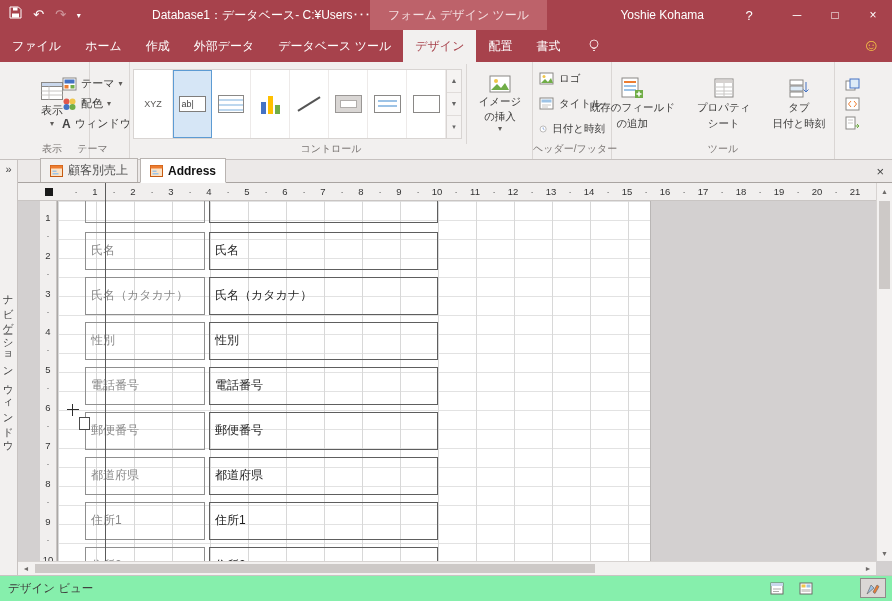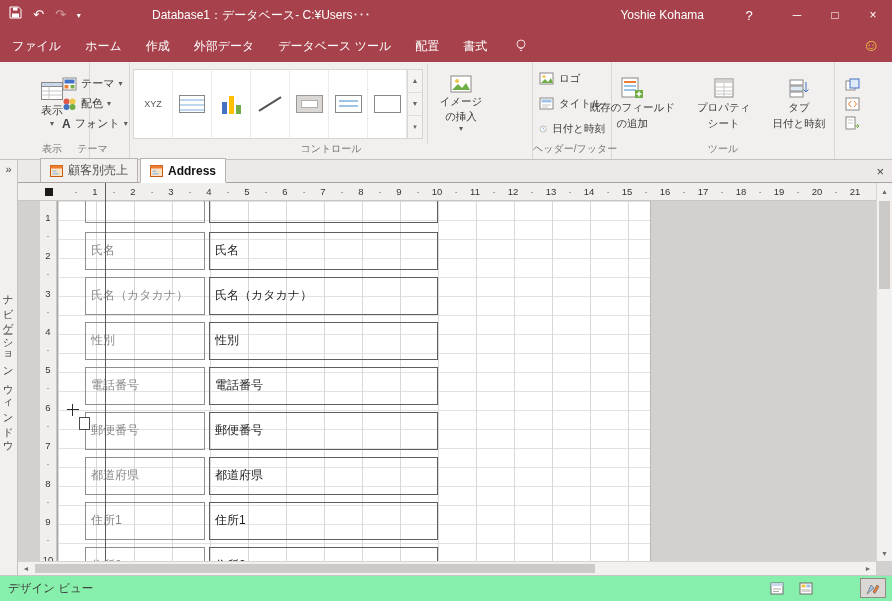--- a/index.html
+++ b/index.html
@@ -127,35 +127,37 @@
             <path d="M1 1h8.5L12 3.5V12H1z" fill="none" stroke="#fff"></path>
             <rect x="3" y="7.5" width="7" height="4" fill="#fff"></rect>
             <rect x="4" y="1.5" width="4.5" height="3" fill="#fff"></rect>
           </svg>
       </span>
       <span class="qbtn">↶</span>
       <span class="qbtn dim">↷</span>
       <span class="qat-dd">▾</span>
     </div>
     <div class="win-title">Database1：データベース- C:¥Users･･･</div>
+    <div class="ctx-group">フォーム デザイン ツール</div>
     <div class="tb-right">
       <span class="user-name">Yoshie Kohama</span>
       <span class="help-btn">?</span>
       <span class="winbtn">─</span>
       <span class="winbtn">□</span>
       <span class="winbtn">×</span>
     </div>
   </div>
 
   <div class="tabrow">
     <div class="rtab">ファイル</div>
     <div class="rtab">ホーム</div>
     <div class="rtab">作成</div>
     <div class="rtab">外部データ</div>
     <div class="rtab">データベース ツール</div>
+    <div class="rtab active">デザイン</div>
     <div class="rtab">配置</div>
     <div class="rtab">書式</div>
     <div class="tellme">
       <svg width="12" height="14" viewBox="0 0 12 14">
           <circle cx="6" cy="5" r="4" fill="none" stroke="#F2D8DA"></circle>
           <path d="M4.5 9.5h3M5 11.5h2" stroke="#F2D8DA"></path>
         </svg>
     </div>
     <div class="smiley">☺</div>
   </div>
@@ -196,32 +198,35 @@
               <circle cx="4.5" cy="4.5" r="3" fill="#E2574C"></circle>
               <circle cx="10.5" cy="4.5" r="3" fill="#F0C64A"></circle>
               <circle cx="4.5" cy="10" r="3" fill="#4472C4"></circle>
               <circle cx="10.5" cy="10" r="3" fill="#70AD47"></circle>
             </svg>
           <span>配色</span>
           <span class="dd">▾</span>
         </div>
         <div class="smallbtn">
           <span style="width:15px;text-align:center;font-weight:bold;color:#444;font-size:12px">A</span>
-          <span>フォント</span>
+          <span>ウィンドウ</span>
           <span class="dd">▾</span>
         </div>
       </div>
       <div class="group-label">テーマ</div>
     </div>
 
     <div class="group g-controls">
       <div class="group-body">
         <div class="gallery">
           <div class="gitem">
               <span class="xyz">XYZ</span>
+            </div>
+          <div class="gitem selected">
+              <span class="tb-shape">ab|</span>
             </div>
           <div class="gitem">
               <span class="lines-shape"></span>
             </div>
           <div class="gitem">
               <span class="chart-shape">
                 <i class="cb1"></i>
                 <i class="cb2"></i>
                 <i class="cb3"></i>
               </span>

